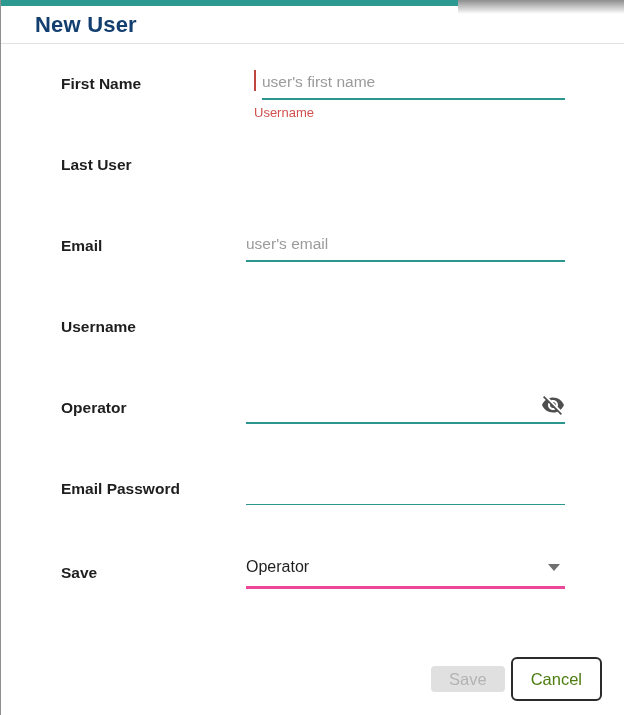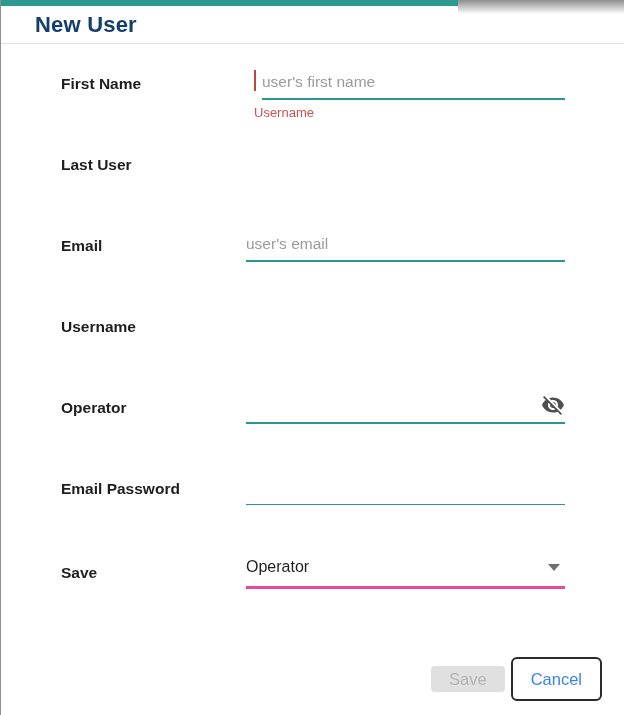--- a/index.html
+++ b/index.html
@@ -95,21 +95,21 @@
   }
   .save-btn {
     min-width: 70px; height: 26px;
     background: #e0e0e0; color: #b3b3b3;
     border: none; border-radius: 4px;
     font-family: "Liberation Sans", sans-serif;
     font-size: 16.5px; padding: 0 18px;
   }
   .cancel-btn {
     min-width: 90px; height: 44px;
-    background: #ffffff; color: #3b82f6;
+    background: #ffffff; color: #4d7c0f;
     border: 2px solid #2b2b2b; border-radius: 6px;
     font-family: "Liberation Sans", sans-serif;
     font-size: 16.5px; padding: 0 18px;
     box-sizing: border-box; cursor: pointer;
   }
 </style>
 </head>
 <body>
 
 <div class="topbar">

